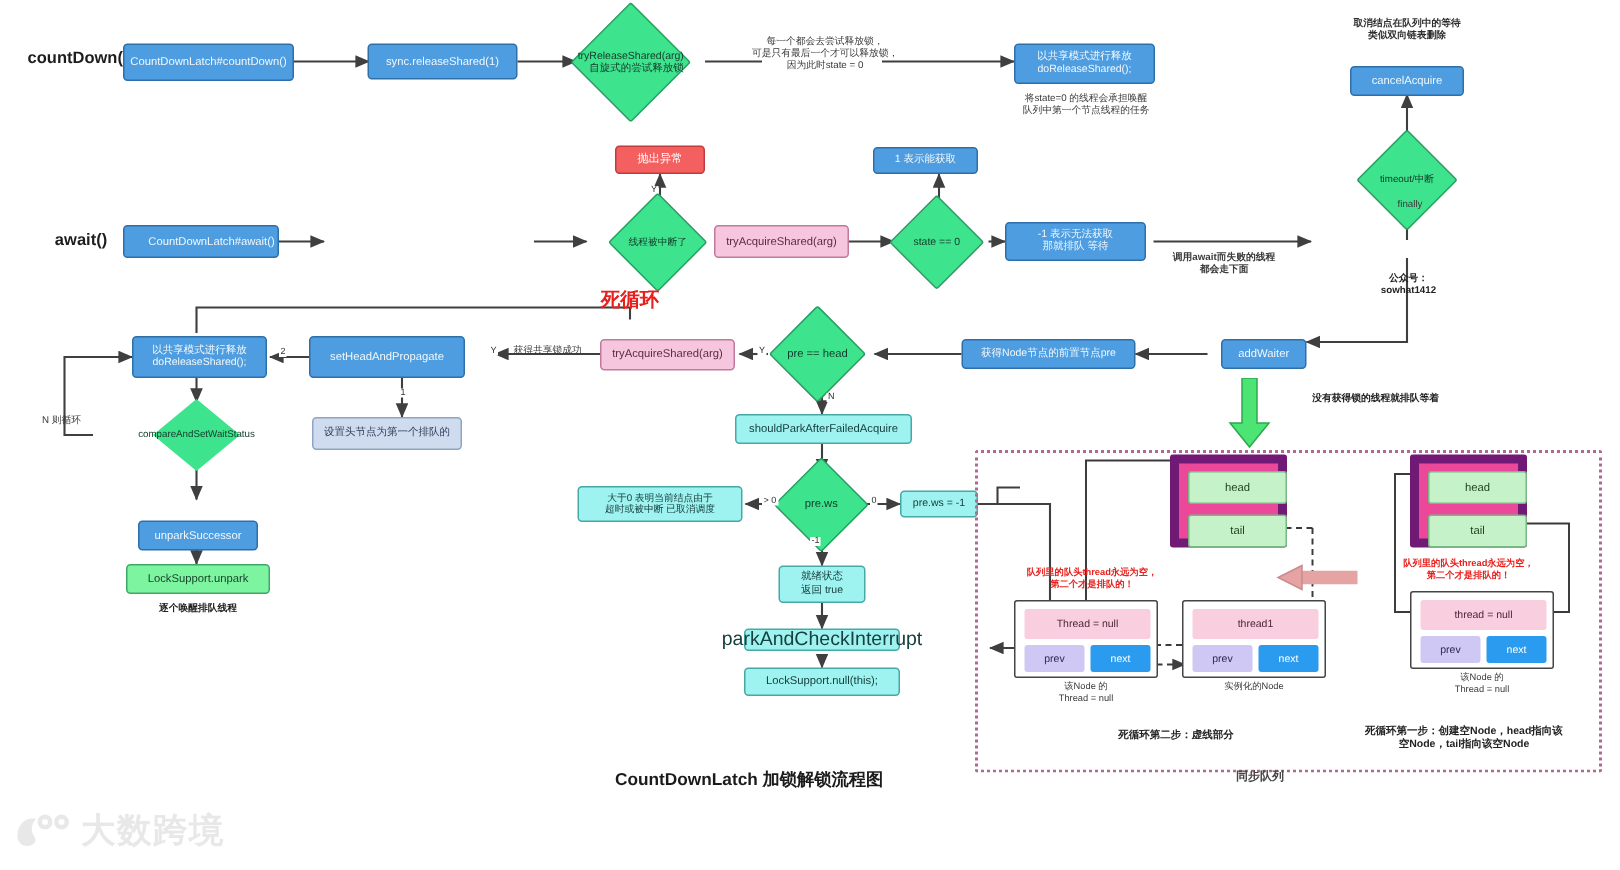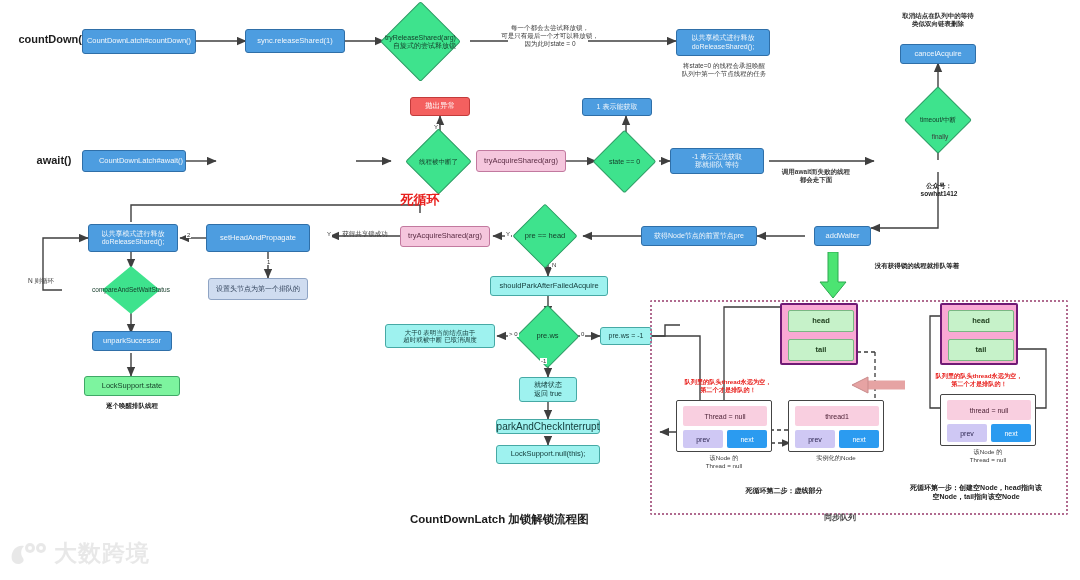--- a/index.html
+++ b/index.html
@@ -56,21 +56,21 @@
   .bold { font-weight:bold; color:#1d1d1d; }
   .redtxt { color:#e8201d; font-weight:bold; }
   .elabel { position:absolute; background:#fff; color:#333; padding:0 1px; line-height:1; }
 
   
   .dashbox {
     position:absolute;
     border:2px dotted #b06a8f;
     border-radius:2px;
   }
-  .queuebox { position:absolute; background:#f9a8d4; border:2px solid #701a75; border-radius:2px;font-weight:bold; }
+  .queuebox { position:absolute; background:#ec4899; border:6px solid #701a75; border-radius:2px; }
   .nodebox  { position:absolute; background:#ffffff; border:1px solid #444; border-radius:2px; }
   .cell {
     position:absolute; display:flex; align-items:center; justify-content:center;
     border-radius:2px; text-align:center; line-height:1;
   }
 
   
   .fatarrow { position:absolute; }
   
   .watermark {
@@ -268,23 +268,23 @@
 doReleaseShared();</div>
 
   <div class="node lblue" style="left:208px; top:278px; width:100px; height:22px; font-size:7px;">设置头节点为第一个排队的</div>
 
   <div class="diamond" style="left:102px; top:266px; width:58px; height:48px;">
     <div class="shape" style="transform:rotate(0deg); clip-path:polygon(50% 0,100% 50%,50% 100%,0 50%); border:none; background:#3ee38d;"></div>
     <div class="dtext" style="font-size:6.5px; left:-32px; right:-32px;">compareAndSetWaitStatus</div>
   </div>
   <div class="txt" style="left:28px; top:277px; width:52px; font-size:6.5px; text-align:left;">N 则循环</div>
 
-  <div class="node blue" style="left:92px; top:331px; width:80px; height:20px; font-size:7.5px;">unparkSuccessor</div>
-
-  <div class="node lgreen" style="left:84px; top:376px; width:96px; height:20px; font-size:7.5px;">LockSupport.state</div>
+  <div class="node blue" style="left:92px; top:347px; width:80px; height:20px; font-size:7.5px;">unparkSuccessor</div>
+
+  <div class="node lgreen" style="left:84px; top:376px; width:96px; height:20px; font-size:7.5px;">LockSupport.unpark</div>
 
   <div class="txt" style="left:78px; top:402px; width:108px; font-size:6.5px; font-weight:bold; color:#222;">逐个唤醒排队线程</div>
 
   <div class="node cyan" style="left:490px; top:276px; width:118px; height:20px; font-size:7.5px;">shouldParkAfterFailedAcquire</div>
 
   <div class="diamond" style="left:525px; top:314px; width:45px; height:45px;">
     <div class="shape"></div>
     <div class="dtext" style="font-size:7.5px;">pre.ws</div>
   </div>
   <div class="elabel" style="left:508px; top:331px; font-size:6px;">&gt; 0</div>
@@ -292,21 +292,21 @@
   <div class="elabel" style="left:540px; top:358px; font-size:6px;">-1</div>
 
   <div class="node cyan" style="left:385px; top:324px; width:110px; height:24px; font-size:6.5px;">大于0 表明当前结点由于
 超时或被中断 已取消调度</div>
 
   <div class="node cyan" style="left:600px; top:327px; width:52px; height:18px; font-size:7px;">pre.ws = -1</div>
 
   <div class="node cyan" style="left:519px; top:377px; width:58px; height:25px; font-size:7px;">就绪状态
 返回 true</div>
 
-  <div class="node cyan" style="left:496px; top:419px; width:104px; height:15px; font-size:10px;">parkAndCheckInterrupt</div>
+  <div class="node cyan" style="left:496px; top:419px; width:104px; height:15px; font-size:13px;">parkAndCheckInterrupt</div>
 
   <div class="node cyan" style="left:496px; top:445px; width:104px; height:19px; font-size:7.5px;">LockSupport.null(this);</div>
 
   <div class="fatarrow" style="left:818px; top:252px; width:30px; height:48px;">
     <svg width="30" height="48" viewBox="0 0 30 48">
       <polygon points="10,0 20,0 20,30 28,30 15,46 2,30 10,30" fill="#4ce472" stroke="#2ca84f" stroke-width="1"></polygon>
     </svg>
   </div>
   <div class="txt" style="left:846px; top:262px; width:142px; font-size:6.5px; font-weight:bold; color:#222;">没有获得锁的线程就排队等着</div>
 

